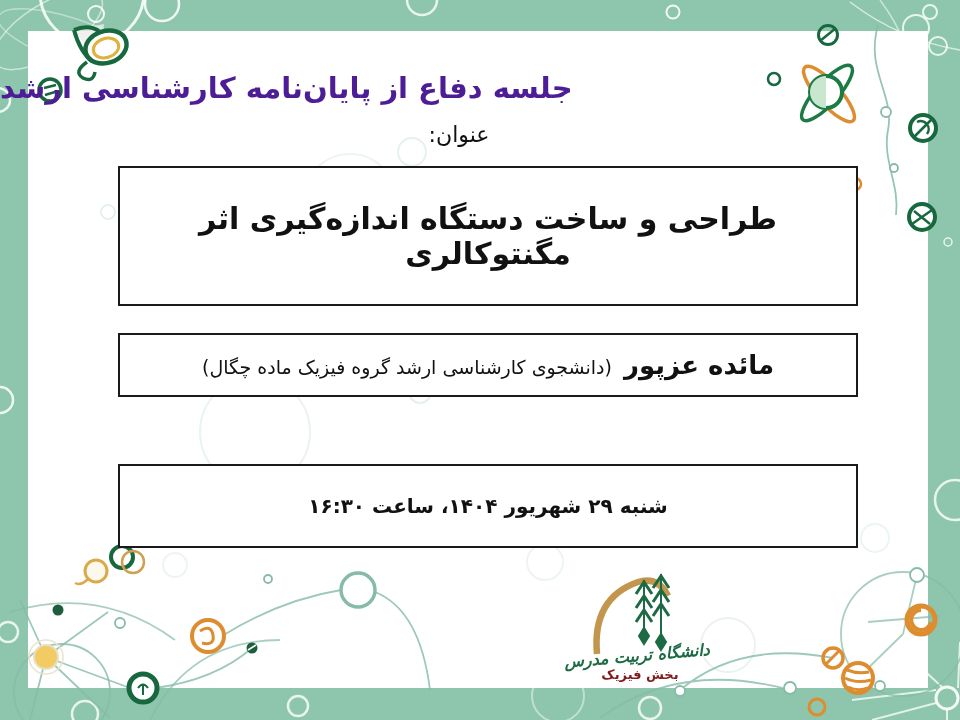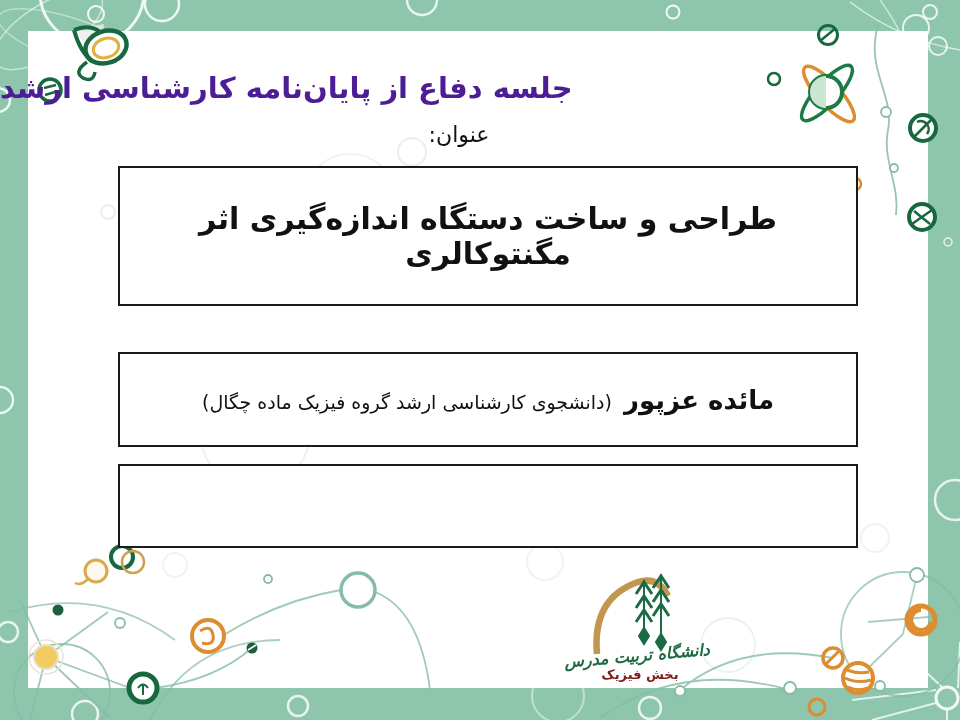--- a/index.html
+++ b/index.html
@@ -18,21 +18,21 @@
     position:absolute;top:122px;left:0;width:960px;text-align:center;
     font-size:22px;color:#111;transform:translateX(-21px);
   }
   .box{
     position:absolute;left:104px;width:740px;background:#fff;
     border:2px solid #1a1a1a;box-sizing:border-box;
     display:flex;flex-direction:column;align-items:center;justify-content:center;
     color:#111;text-align:center;margin-left:14px;
   }
   .box-title{top:166px;height:140px;font-size:30px;font-weight:bold;}
-  .box-student{top:352px;height:95px;font-size:19px;}
+  .box-student{top:333px;height:64px;font-size:19px;}
   .box-student .name{font-weight:bold;font-size:26px;}
   .box-student .role{font-size:19px;margin-right:6px;}
   .box-session{top:464px;height:84px;font-size:20px;font-weight:bold;line-height:33px;}
   .logo{
     position:absolute;left:570px;top:566px;width:140px;text-align:center;direction:rtl;
   }
   .logo-emblem{display:block;margin:0 auto;}
   .logo-name{
     font-size:16px;font-weight:bold;font-style:italic;color:#1c6b44;
     transform:rotate(-5deg);margin-top:-10px;white-space:nowrap;
@@ -172,20 +172,21 @@
     </div>
 
     <div class="box box-student">
       <div>
         <span class="name">مائده عزپور</span>
         <span class="role">(دانشجوی کارشناسی ارشد گروه فیزیک ماده چگال)</span>
       </div>
     </div>
 
     <div class="box box-session">
+      <div>شنبه ۲۹ شهریور ۱۴۰۴، ساعت ۱۶:۳۰</div>
     </div>
 
     <div class="logo">
       <svg class="logo-emblem" width="140" height="90" viewBox="0 0 140 90" aria-hidden="true">
         <path d="M 27 88 Q 22 32 68 16 Q 88 10 98 30" stroke="#c2964d" stroke-width="6.5" fill="none"></path>
         <g stroke="#1c6b44" fill="none">
           <path d="M 74 14 L 74 78" stroke-width="2"></path>
           <path d="M 66 28 L 74 16 L 82 28 M 66 42 L 74 30 L 82 42 M 66 56 L 74 44 L 82 56" stroke-width="3"></path>
           <path d="M 74 78 l 5 -8 l -5 -8 l -5 8 z" stroke-width="2" fill="#1c6b44"></path>
           <path d="M 91 8 L 91 84" stroke-width="2"></path>

